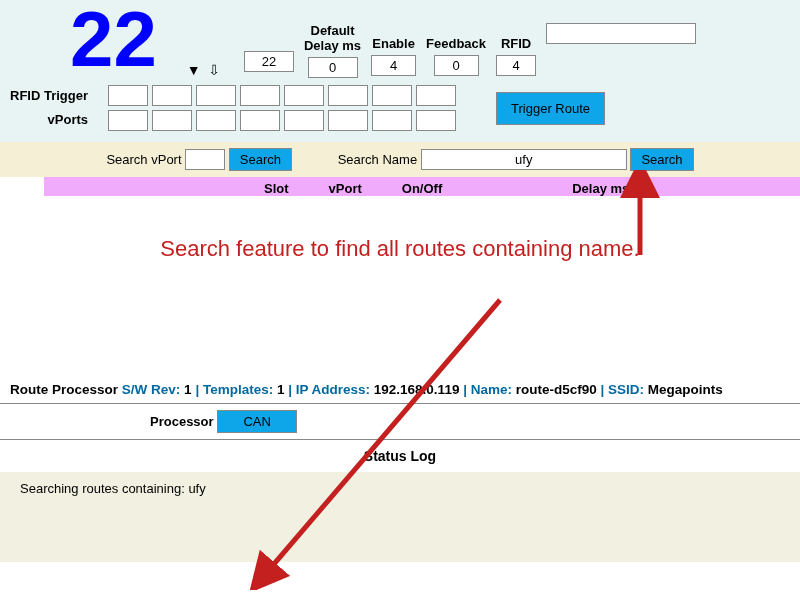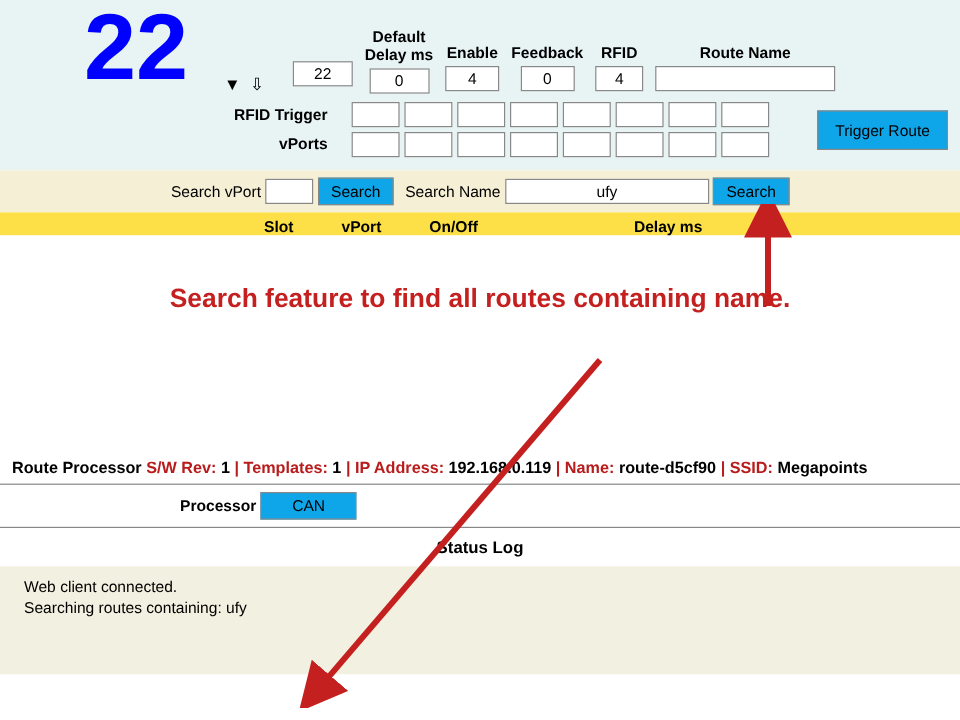--- a/index.html
+++ b/index.html
@@ -12,35 +12,35 @@
   .field-cols { display: flex; gap: 10px; margin-left: 0; }
   .field-col { display: flex; flex-direction: column; align-items: center; font-weight: bold; font-size: 13px; }
   .field-col .lbl { text-align: center; margin-bottom: 4px; min-height: 28px; display:flex; align-items:flex-end; justify-content:center;}
   .field-col.two .lbl { flex-direction: column; align-items:center;}
   .txt { border: 1px solid #888; background: #fff; padding: 2px 4px; font-size: 13px; text-align: center; }
   .w50 { width: 50px; }
   .w45 { width: 45px; }
   .w40 { width: 40px; }
   .wname { width: 150px; }
   .no-route { text-align: center; color: #0000ff; font-size: 19px; margin-top: 8px; }
-  .trigger-row { display: flex; align-items: center; justify-content: flex-end; margin-top: 6px; gap: 20px; }
+  .trigger-row { display: flex; align-items: center; justify-content: flex-start; margin-top: 6px; gap: 20px; }
   .trigger-labels { text-align: right; font-weight: bold; font-size: 13px; }
   .trigger-labels div { height: 24px; line-height: 24px; }
   .trigger-inputs { display: flex; flex-direction: column; gap: 4px; }
   .trigger-inputs .row { display: flex; gap: 4px; }
   .trigger-inputs .row input { width: 40px; }
   .btn { background: #0ea5e9; border: 1px solid #888; padding: 3px 10px; font-size: 13px; cursor: pointer; }
   .trigger-btn { padding: 8px 14px; margin-left: 20px; }
   .search-bar { background: #f5f0d5; padding: 6px 0; text-align: center; }
   .search-bar .txt { text-align: center; }
-  .search-bar .grp { display: inline-block; margin: 0 3px; }
-  .col-headers { display: flex; gap: 40px; font-weight: bold; font-size: 13px; padding: 4px 0 0 220px; background:#fde047;}
-  .annotation { color: #c42020; font-weight: bold; font-size: 22px; text-align: center; margin-top: 40px; }
+  .search-bar .grp { display: inline-block; margin: 0 21px; }
+  .col-headers { display: flex; gap: 40px; font-weight: bold; font-size: 13px; padding: 4px 0 0 220px; background:#f0abfc;margin-left:44px;}
+  .annotation { color: #c42020; font-weight: normal; font-size: 22px; text-align: center; margin-top: 40px; }
   .info-line { font-weight: bold; font-size: 13.5px; padding: 0 10px; margin-top: 120px; }
-  .info-line .grn { color: #b91c1c; }
+  .info-line .grn { color: #0369a1; }
   .hr { border-top: 1px solid #888; margin: 6px 0; }
   .protocol-row { text-align: left; font-weight: bold; padding-left: 150px; margin: 4px 0; }
   .protocol-row .btn { width: 80px; }
   .status-hdr { text-align: center; font-weight: bold; font-size: 14px; margin: 8px 0; }
   .status-log { background: #f2f0e0; padding: 8px 20px; font-size: 13px; line-height: 1.4; min-height: 90px; }
   .status-log .indent { margin-left: 20px; }
   svg.arrow-overlay { position: absolute; pointer-events: none; }
 </style>
 </head>
 <body>
@@ -69,21 +69,20 @@
       </div>
       <div class="field-col">
         <div class="lbl">Feedback</div>
         <input class="txt w45" value="0" style="">
       </div>
       <div class="field-col">
         <div class="lbl">RFID</div>
         <input class="txt w40" value="4" style="">
       </div>
       <div class="field-col">
-        <div class="lbl">Route Name</div>
         <input class="txt wname" value="" style="">
       </div>
     </div>
   </div>
 
 
   <div class="trigger-row">
     <div class="trigger-labels">
       <div>RFID Trigger</div>
       <div>vPorts</div>
@@ -115,21 +114,21 @@
 </div>
 
 <div class="search-bar">
   <span class="grp">
     <span>Search vPort</span>
     <input class="txt" style="width: 40px;" value="">
     <button class="btn">Search</button>
   </span>
   <span class="grp">
     <span>Search Name</span>
-    <input class="txt" style="width: 170px;" value="ufy">
+    <input class="txt" style="width: 206px;" value="ufy">
     <button class="btn">Search</button>
   </span>
 </div>
 
 <div class="col-headers">
   <span>Slot</span>
   <span>vPort</span>
   <span>On/Off</span>
   <span style="margin-left:90px">Delay ms</span>
 </div>
@@ -162,15 +161,14 @@
   <span class="grn"> | <span>SSID:</span> </span><span>Megapoints</span>
 </div>
 <div class="hr"></div>
 <div class="protocol-row">
   <span>Processor</span>
   <button class="btn">CAN</button>
 </div>
 <div class="hr"></div>
 <div class="status-hdr">Status Log</div>
 <div class="status-log">
-  <div>Web client connected.</div>
   <div>Searching routes containing: ufy</div>
 </div>
 
 </body></html>

